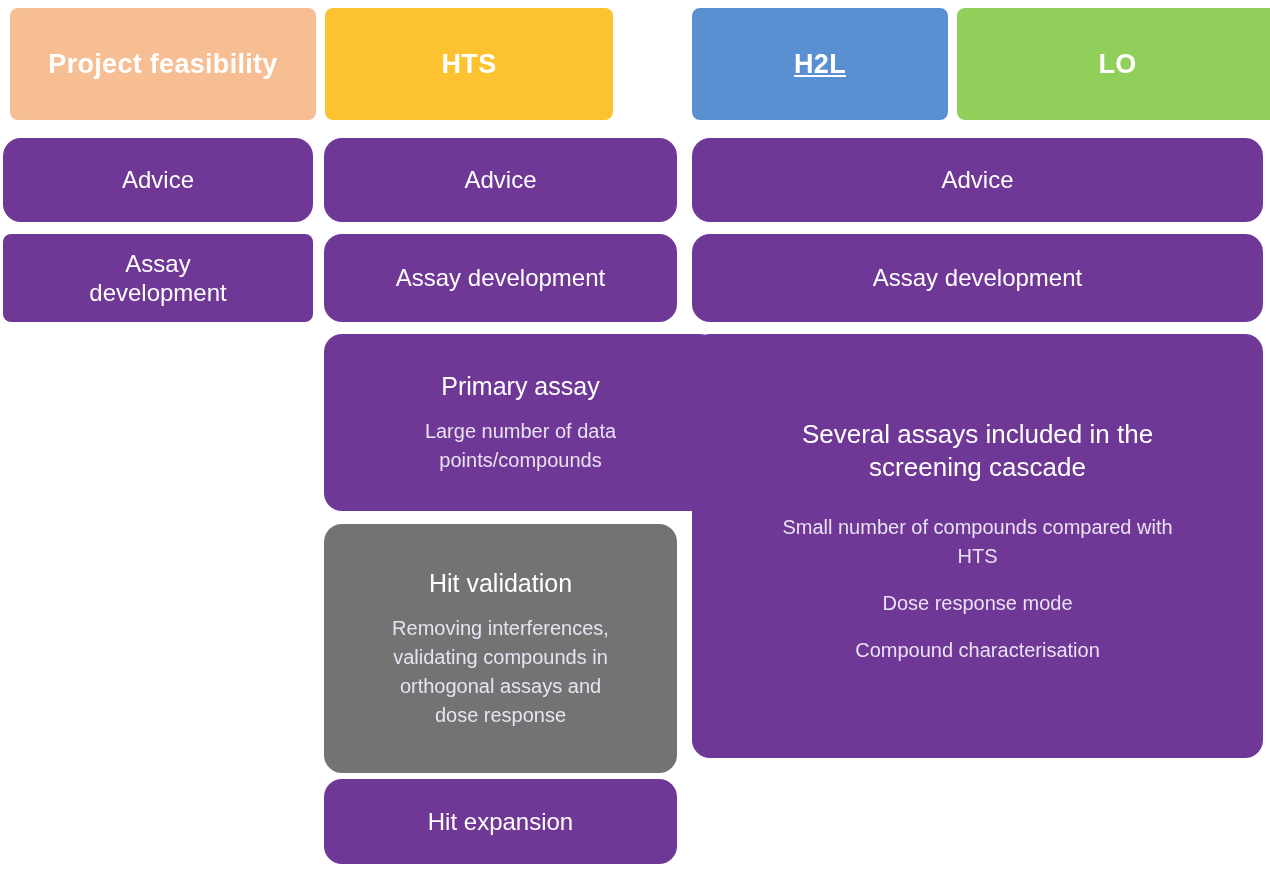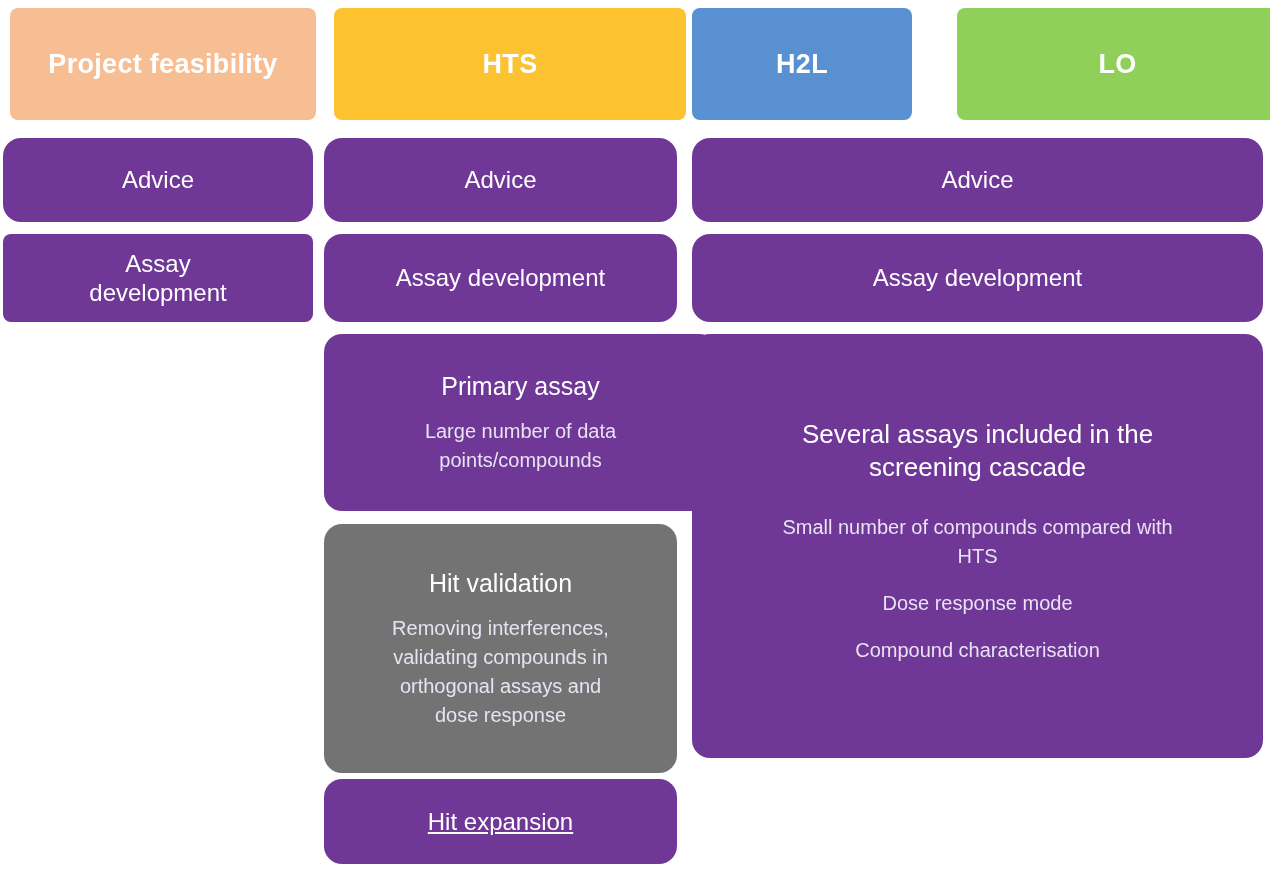--- a/index.html
+++ b/index.html
@@ -24,22 +24,22 @@
     display: flex;
     align-items: center;
     justify-content: center;
     color: #ffffff;
     font-size: 27px;
     font-weight: 700;
     letter-spacing: 0.3px;
     text-align: center;
   }
   .h-pf  { left: 10px;  width: 306px; }
-  .h-hts { left: 334px; width: 352px; }
-  .h-h2l { left: 692px; width: 220px; }
+  .h-hts { left: 325px; width: 288px; }
+  .h-h2l { left: 692px; width: 256px; text-decoration: underline; }
   .h-lo  { left: 957px; width: 321px; }
 
   
   .pbox {
     position: absolute;
     border-radius: 18px;
     display: flex;
     flex-direction: column;
     align-items: center;
     justify-content: center;
@@ -127,17 +127,17 @@
     <p class="box-body cascade-body">Small number of compounds compared with HTS</p>
     <p class="box-body cascade-body">Dose response mode</p>
     <p class="box-body cascade-body">Compound characterisation</p>
   </div>
 
   <div class="pbox b-hitval" style="background: #737373;">
     <p class="box-title">Hit validation</p>
     <p class="box-body hitval-body">Removing interferences, validating compounds in orthogonal assays and dose response</p>
   </div>
 
-  <div class="pbox b-hitexp" style="background: rgb(111, 55, 150); text-decoration: underline;">
+  <div class="pbox b-hitexp" style="background: rgb(111, 55, 150);">
     <span class="box-label">Hit expansion</span>
   </div>
 
 </div>
 
 </body></html>

